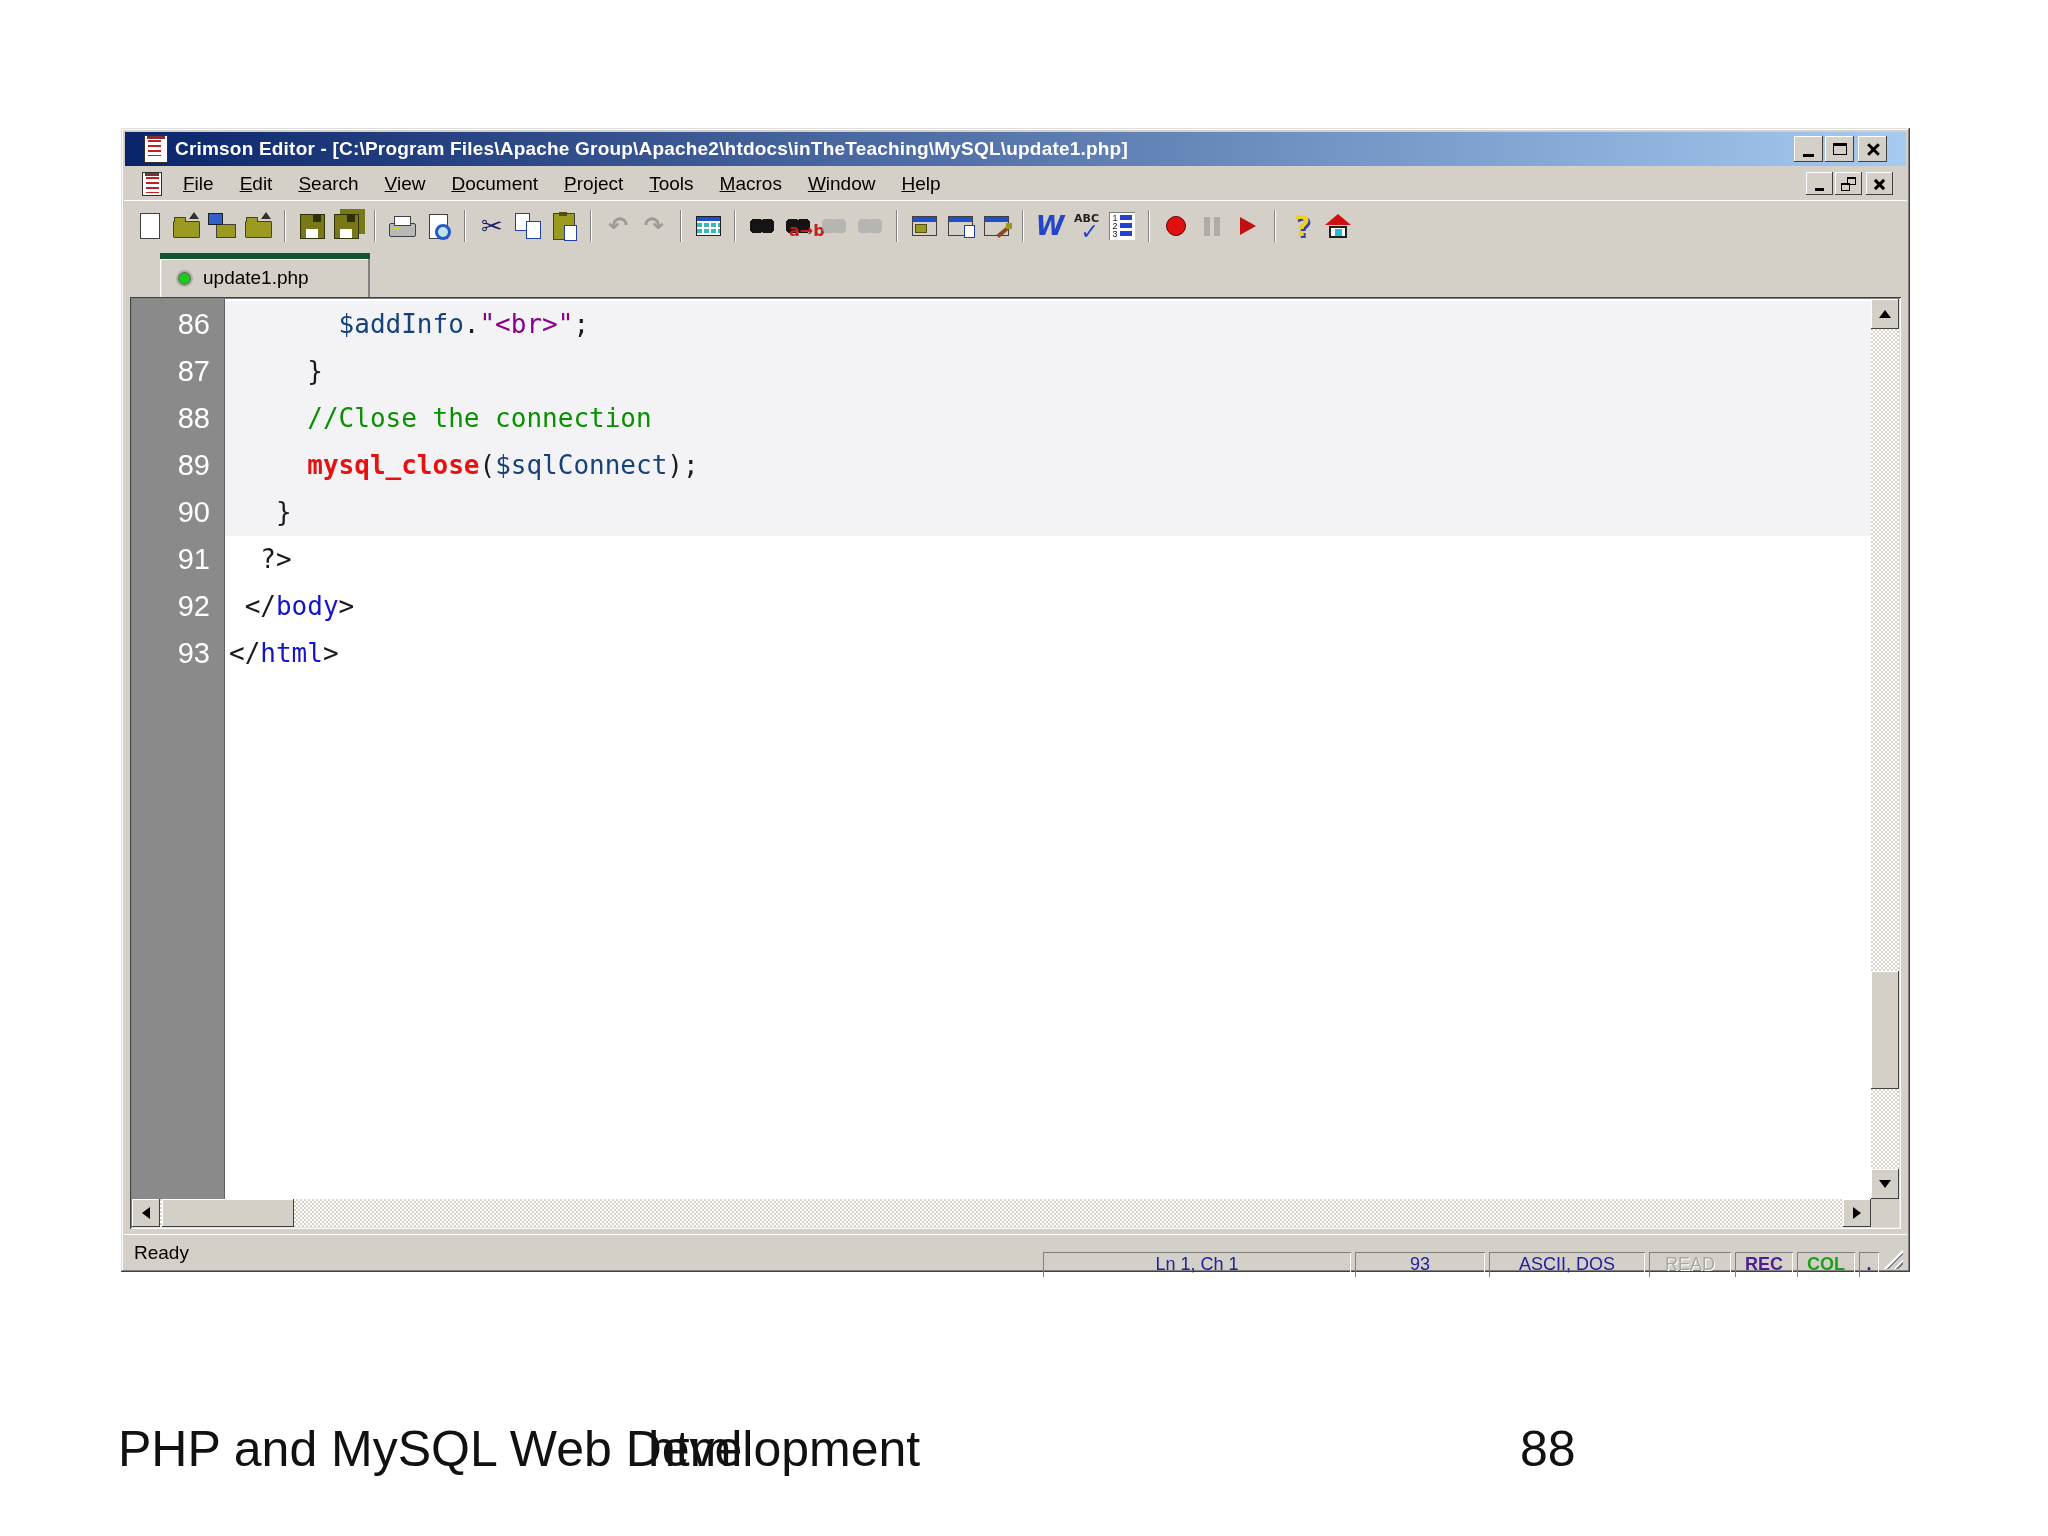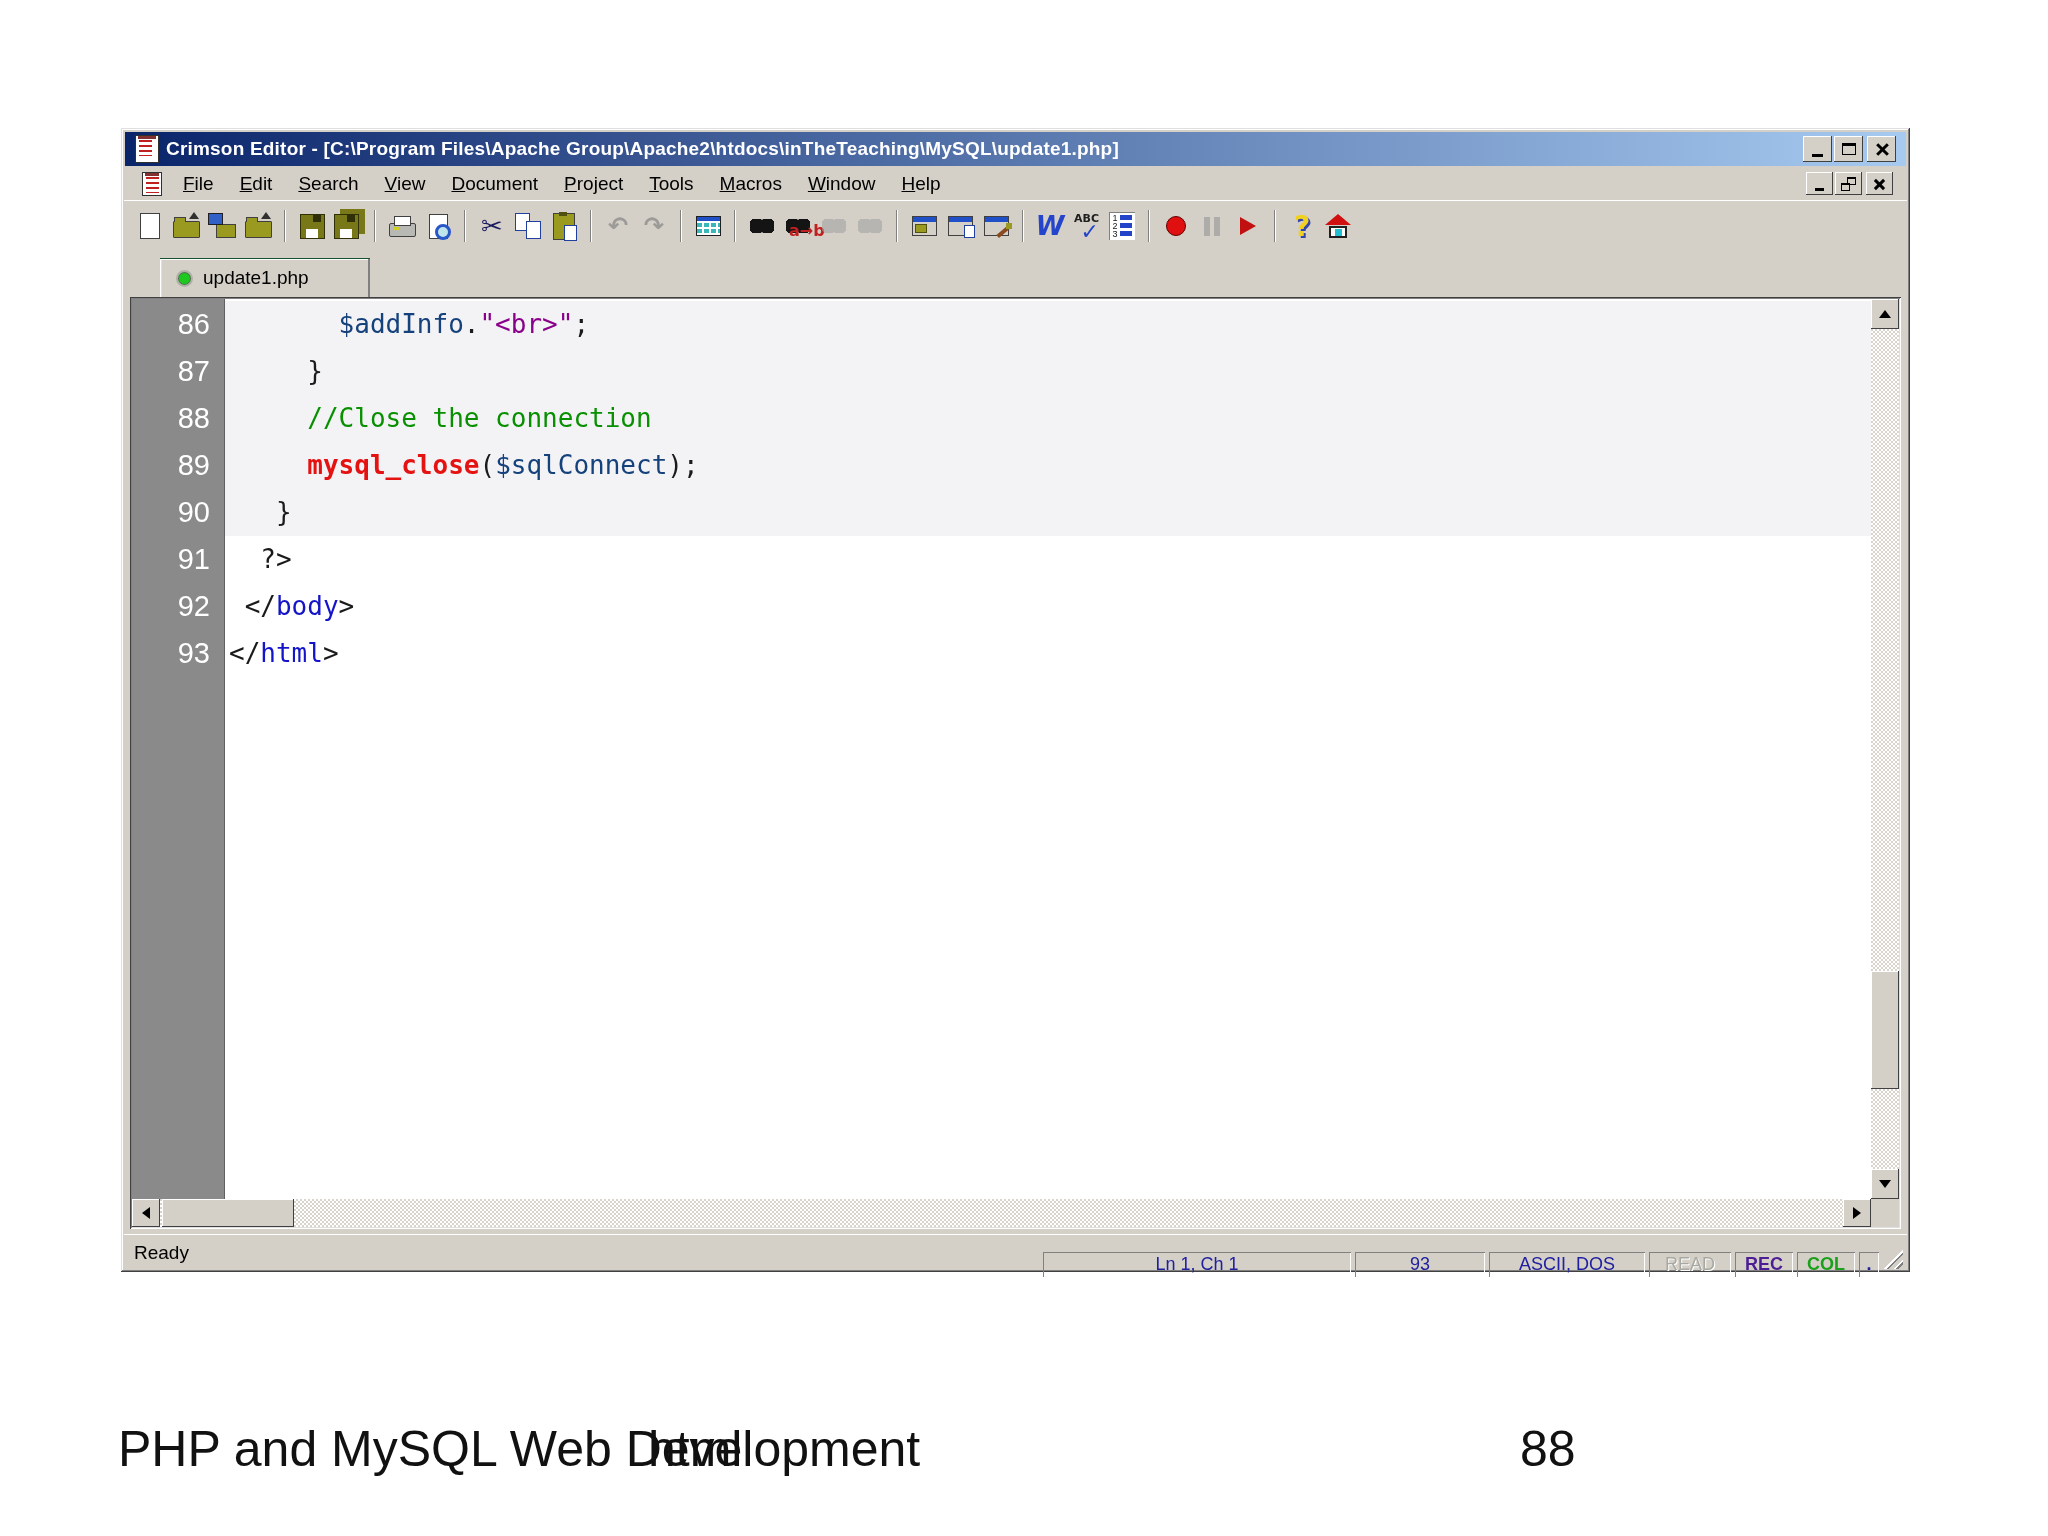--- a/index.html
+++ b/index.html
@@ -15,21 +15,21 @@
       linear-gradient(45deg,#fff 25%,transparent 25%,transparent 75%,#fff 75%);
       background-size:4px 4px;background-position:0 0,2px 2px;}
 
   
   #win{position:absolute;left:121px;top:128px;width:1789px;height:1144px;background:#d4d0c8;
        padding:3px;box-sizing:border-box;display:flex;flex-direction:column;}
   #win{box-shadow:inset -1px -1px #404040,inset 1px 1px #dfdfdf,inset -2px -2px #808080,inset 2px 2px #fff;}
 
   
   .titlebar{height:34px;margin:1px;background:linear-gradient(90deg,var(--title-l),var(--title-r));
-            display:flex;align-items:center;padding:0 10px;flex:0 0 auto;}
+            display:flex;align-items:center;padding:0 19px;flex:0 0 auto;}
   .title-text{color:#fff;font-weight:bold;font-size:19px;margin-left:7px;white-space:nowrap;
               letter-spacing:.2px;flex:1;overflow:hidden;}
   .docico{width:22px;height:26px;background:#fff;border:1px solid #303030;position:relative;flex:0 0 auto;}
   .docico::before{content:"";position:absolute;left:3px;top:4px;width:13px;height:16px;
       background:repeating-linear-gradient(#c02020 0 2px,transparent 2px 5px);}
   .docico::after{content:"";position:absolute;left:2px;top:0;right:2px;height:3px;background:#803030;}
   .tb-btn{width:29px;height:26px;background:#d4d0c8;margin-left:2px;display:flex;align-items:center;
           justify-content:center;position:relative;}
   .g-min{width:11px;height:3px;background:#000;margin-top:13px;}
   .g-max{width:14px;height:12px;border:1px solid #000;border-top-width:3px;box-sizing:border-box;}
@@ -122,21 +122,21 @@
   .i-home{position:relative;width:26px;height:24px;}
   .i-home::before{content:"";position:absolute;left:0;top:0;width:0;height:0;
       border-left:13px solid transparent;border-right:13px solid transparent;border-bottom:11px solid #d01010;}
   .i-home::after{content:"";position:absolute;left:4px;bottom:0;width:18px;height:12px;background:#fff;border:2px solid #202020;
       box-sizing:border-box;background-image:linear-gradient(#20c0d0 0 0);background-size:7px 7px;
       background-position:50% 100%;background-repeat:no-repeat;}
 
   
   .tabbar{height:46px;display:flex;align-items:flex-end;padding-left:36px;flex:0 0 auto;}
   .tab{height:38px;min-width:178px;background:#d4d0c8;display:flex;align-items:center;padding:0 16px;
-       box-shadow:inset -2px 0 #808080,inset 1px 1px #fff,inset 2px 0 #dfdfdf;border-top:1px solid #14532d;}
+       box-shadow:inset -2px 0 #808080,inset 1px 1px #fff,inset 2px 0 #dfdfdf;border-top:6px solid #14532d;}
   .tab-dot{width:13px;height:13px;border-radius:50%;background:#1ec81e;border:2px solid #b0b0a8;
        box-shadow:0 0 0 1px #606060 inset;margin-right:10px;}
   .tab-label{font-size:19px;color:#000;}
 
   
   .editor{flex:1;margin:0 6px 5px 6px;background:#fff;position:relative;
       box-shadow:inset 1px 1px #404040,inset -1px -1px #fff,inset 2px 2px #808080,inset -2px -2px #dfdfdf;
       display:grid;grid-template-columns:1fr 28px;grid-template-rows:1fr 28px;padding:2px;box-sizing:border-box;}
   .viewport{position:relative;overflow:hidden;background:#fff;}
   .gutter{position:absolute;left:0;top:0;bottom:0;width:92px;background:#8a8a8a;border-right:1px solid #606060;}

